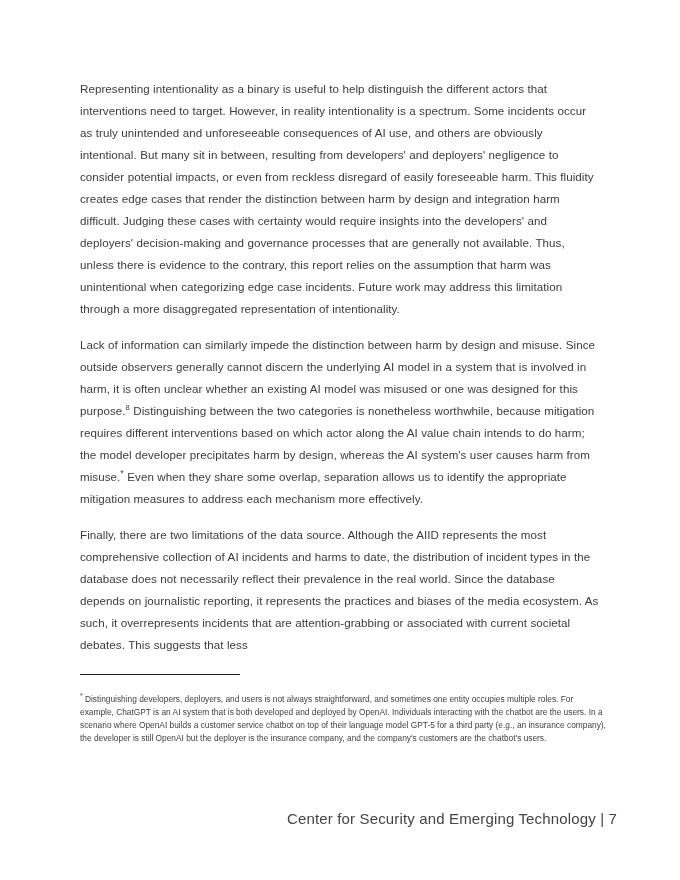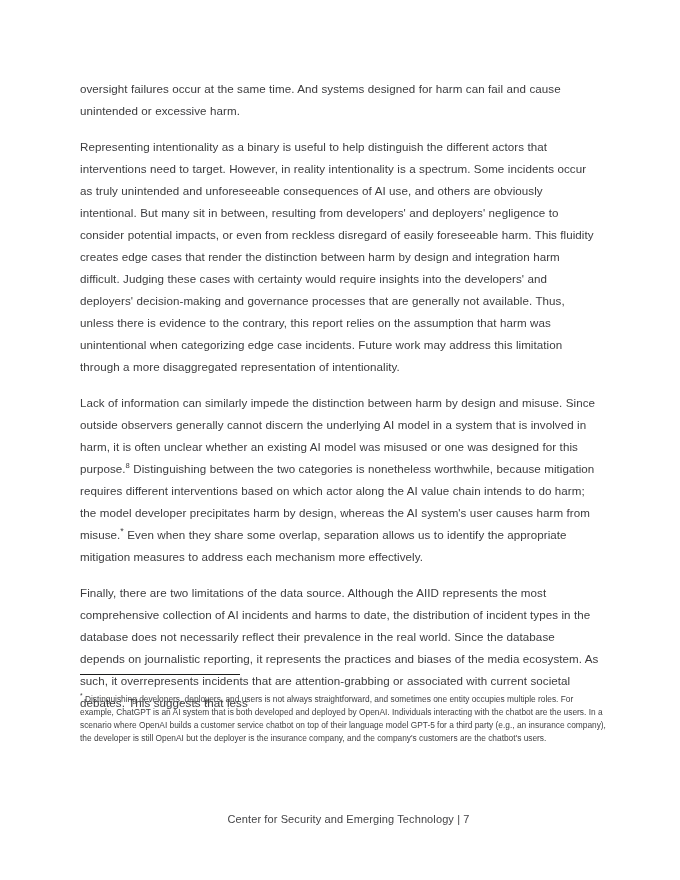--- a/index.html
+++ b/index.html
@@ -78,35 +78,34 @@
   .footnote-text sup.fn-star {
     font-size: 6.6px;
   }
 
   
   .footer {
     position: absolute;
     left: 80px;
     top: 810px;
     width: 537px;
-    text-align: center;
-    font-size: 11px;
+    text-align: right;
+    font-size: 15px;
     line-height: 18px;
     color: #444446;
     letter-spacing: 0.01em;
   }
 </style>
 </head>
 <body>
 
 <div class="page">
 
   <div class="content">
 
-    <p class="para">oversight failures occur at the same time. And systems designed for harm can fail and cause unintended or excessive harm.</p>
 
     <p class="para">Representing intentionality as a binary is useful to help distinguish the different actors that interventions need to target. However, in reality intentionality is a spectrum. Some incidents occur as truly unintended and unforeseeable consequences of AI use, and others are obviously intentional. But many sit in between, resulting from developers' and deployers' negligence to consider potential impacts, or even from reckless disregard of easily foreseeable harm. This fluidity creates edge cases that render the distinction between harm by design and integration harm difficult. Judging these cases with certainty would require insights into the developers' and deployers' decision-making and governance processes that are generally not available. Thus, unless there is evidence to the contrary, this report relies on the assumption that harm was unintentional when categorizing edge case incidents. Future work may address this limitation through a more disaggregated representation of intentionality.</p>
 
     <p class="para"><span>Lack of information can similarly impede the distinction between harm by design and misuse. Since outside observers generally cannot discern the underlying AI model in a system that is involved in harm, it is often unclear whether an existing AI model was misused or one was designed for this purpose.</span><sup class="fn">8</sup><span> Distinguishing between the two categories is nonetheless worthwhile, because mitigation requires different interventions based on which actor along the AI value chain intends to do harm; the model developer precipitates harm by design, whereas the AI system's user causes harm from misuse.</span><sup class="fn-star">*</sup><span> Even when they share some overlap, separation allows us to identify the appropriate mitigation measures to address each mechanism more effectively.</span></p>
 
     <p class="para">Finally, there are two limitations of the data source. Although the AIID represents the most comprehensive collection of AI incidents and harms to date, the distribution of incident types in the database does not necessarily reflect their prevalence in the real world. Since the database depends on journalistic reporting, it represents the practices and biases of the media ecosystem. As such, it overrepresents incidents that are attention-grabbing or associated with current societal debates. This suggests that less</p>
 
   </div>
 
   <div class="footnote-block">

